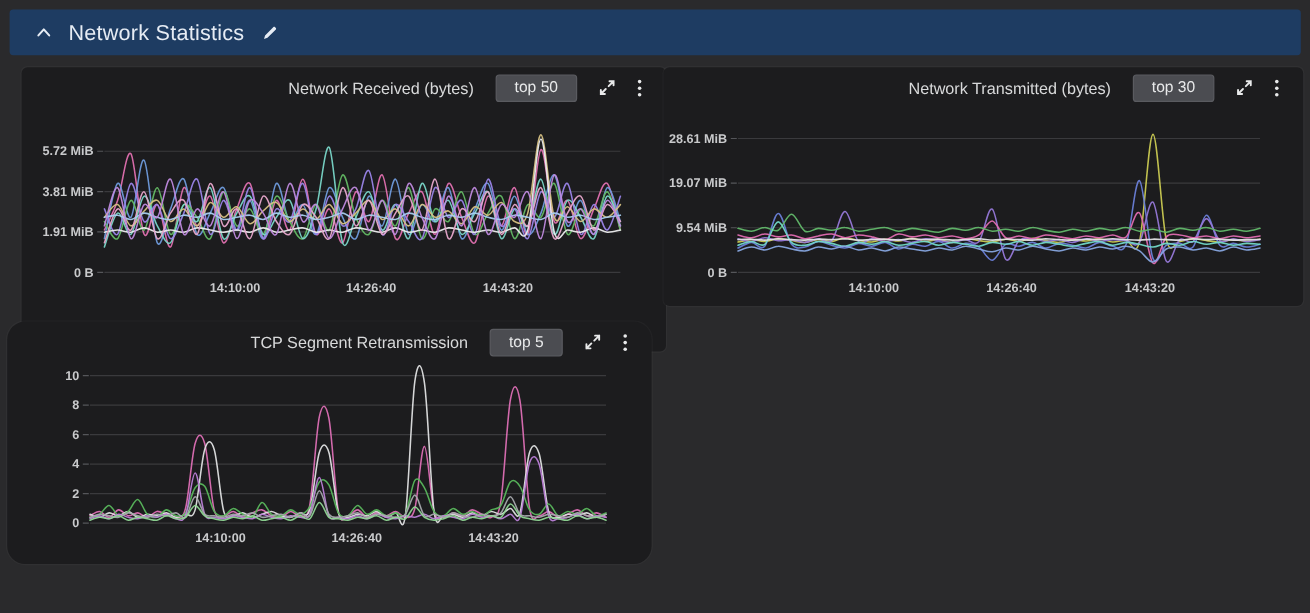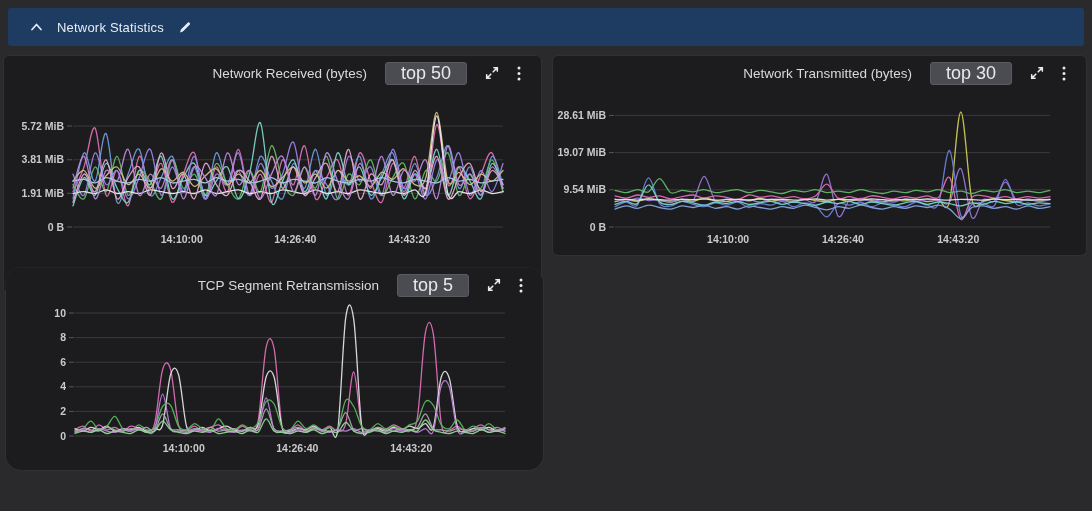--- a/index.html
+++ b/index.html
@@ -8,37 +8,37 @@
     background:#2a2a2c;
     font-family:"Liberation Sans",sans-serif;
     position:relative;overflow:hidden;
   }
   .accordion-bar{
     position:absolute;left:8px;top:8px;width:1076px;height:38px;
     background:#1e3c62;border-radius:3px;
     display:flex;align-items:center;gap:14px;
     padding-left:22px;box-sizing:border-box;cursor:pointer;
   }
-  .accordion-title{color:#e6ecf4;font-size:13px;letter-spacing:.2px;}
+  .accordion-title{color:#e6ecf4;font-size:18px;letter-spacing:.2px;}
   .icon{display:inline-flex;align-items:center;justify-content:center;}
   .panel{
     position:absolute;background:#1c1c1e;border-radius:5px;
     box-shadow:0 0 0 1px rgba(255,255,255,0.03);
   }
-  #panel-net-received{left:4px;top:56px;width:537px;height:237px;}
+  #panel-net-received{left:18px;top:56px;width:537px;height:237px;}
   #panel-net-transmitted{left:553px;top:56px;width:533px;height:199px;}
   #panel-tcp-retrans{left:6px;top:268px;width:537px;height:202px;border-radius:15px;}
   .panel-header{
     height:34px;display:flex;align-items:center;justify-content:flex-end;
     padding-right:20px;gap:18px;
   }
   .panel-title{color:#d8d9da;font-size:13.5px;}
   .top-select{
     background:#4b4c51;color:#e8e9ea;border:1px solid #5a5b60;
-    border-radius:3px;font-size:18px;padding:2px 15px 3px 15px;
+    border-radius:3px;font-size:13px;padding:2px 15px 3px 15px;
     cursor:pointer;line-height:16px;
   }
   .panel-body{position:relative;width:100%;}
   .panel-body svg{display:block;}
   .hbtn{cursor:pointer;}
 </style>
 </head>
 <body>
 
 <div class="accordion-bar">

